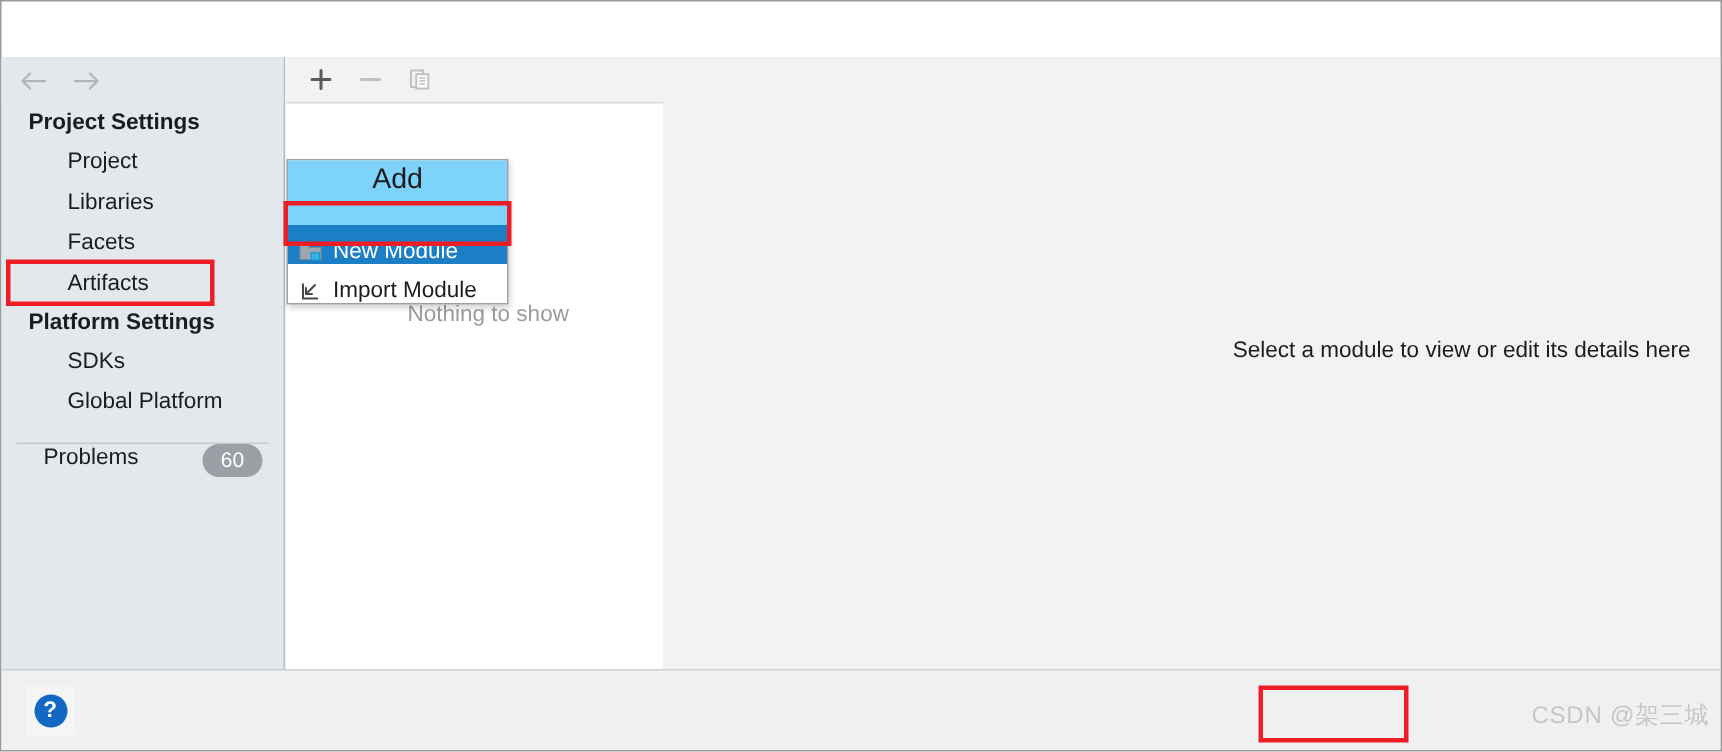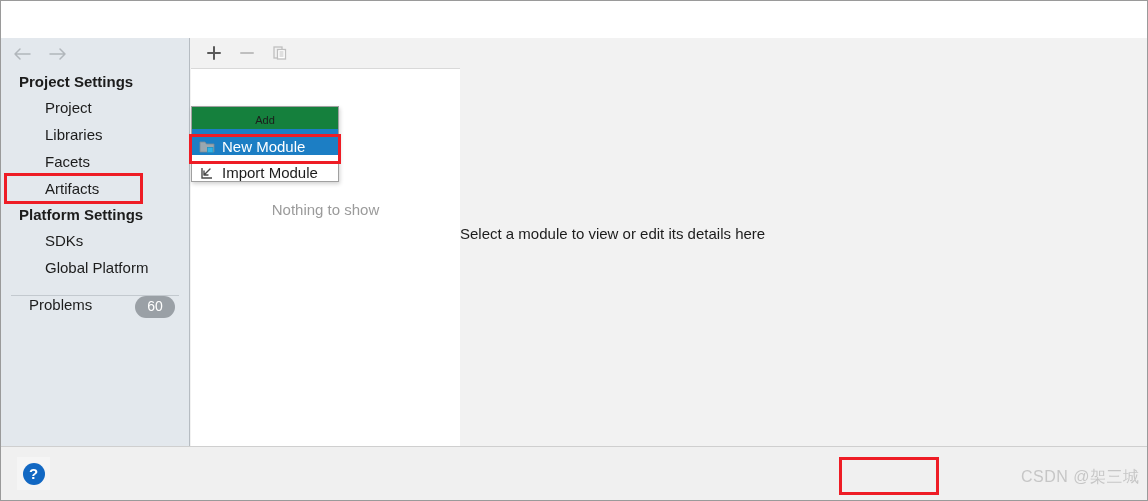--- a/index.html
+++ b/index.html
@@ -179,26 +179,26 @@
     position: absolute;
     left: 190px; top: 68px;
     width: 148px;
     background: #ffffff;
     border: 1px solid #a0a0a0;
     box-shadow: 1px 2px 4px rgba(0,0,0,0.18);
     z-index: 40;
     box-sizing: border-box;
   }
   .menu-header {
-    height: 22px;
+    height: 43px;
     line-height: 26px;
     text-align: center;
-    font-size: 11px;
-    color: #1c1c1c;
-    background: #15803d;
+    font-size: 19px;
+    color: #1c1c1c;
+    background: #7dd3fc;
   }
   .menu-item {
     height: 26px;
     display: flex; align-items: flex-end;
     font-size: 15px;
     color: #1c1c1c;
     padding-left: 6px;
     background: #ffffff;
     white-space: nowrap;
   }
@@ -218,26 +218,26 @@
     width: 152px; height: 30px;
     border: 3px solid #ee1c25;
     box-sizing: border-box;
     pointer-events: none;
     z-index: 50;
   }
 
   
   .detailpanel {
     position: absolute;
-    left: 459px; top: 0;
+    left: 441px; top: 0;
     width: 685px; height: 409px;
     background: #f2f2f2;
     display: flex;
     align-items: center;
-    justify-content: flex-start;
+    justify-content: flex-end;
   }
   .detail-text {
     font-size: 15px;
     color: #1c1c1c;
     margin-top: -18px;
   }
 
   
   .footer {
     position: absolute;

